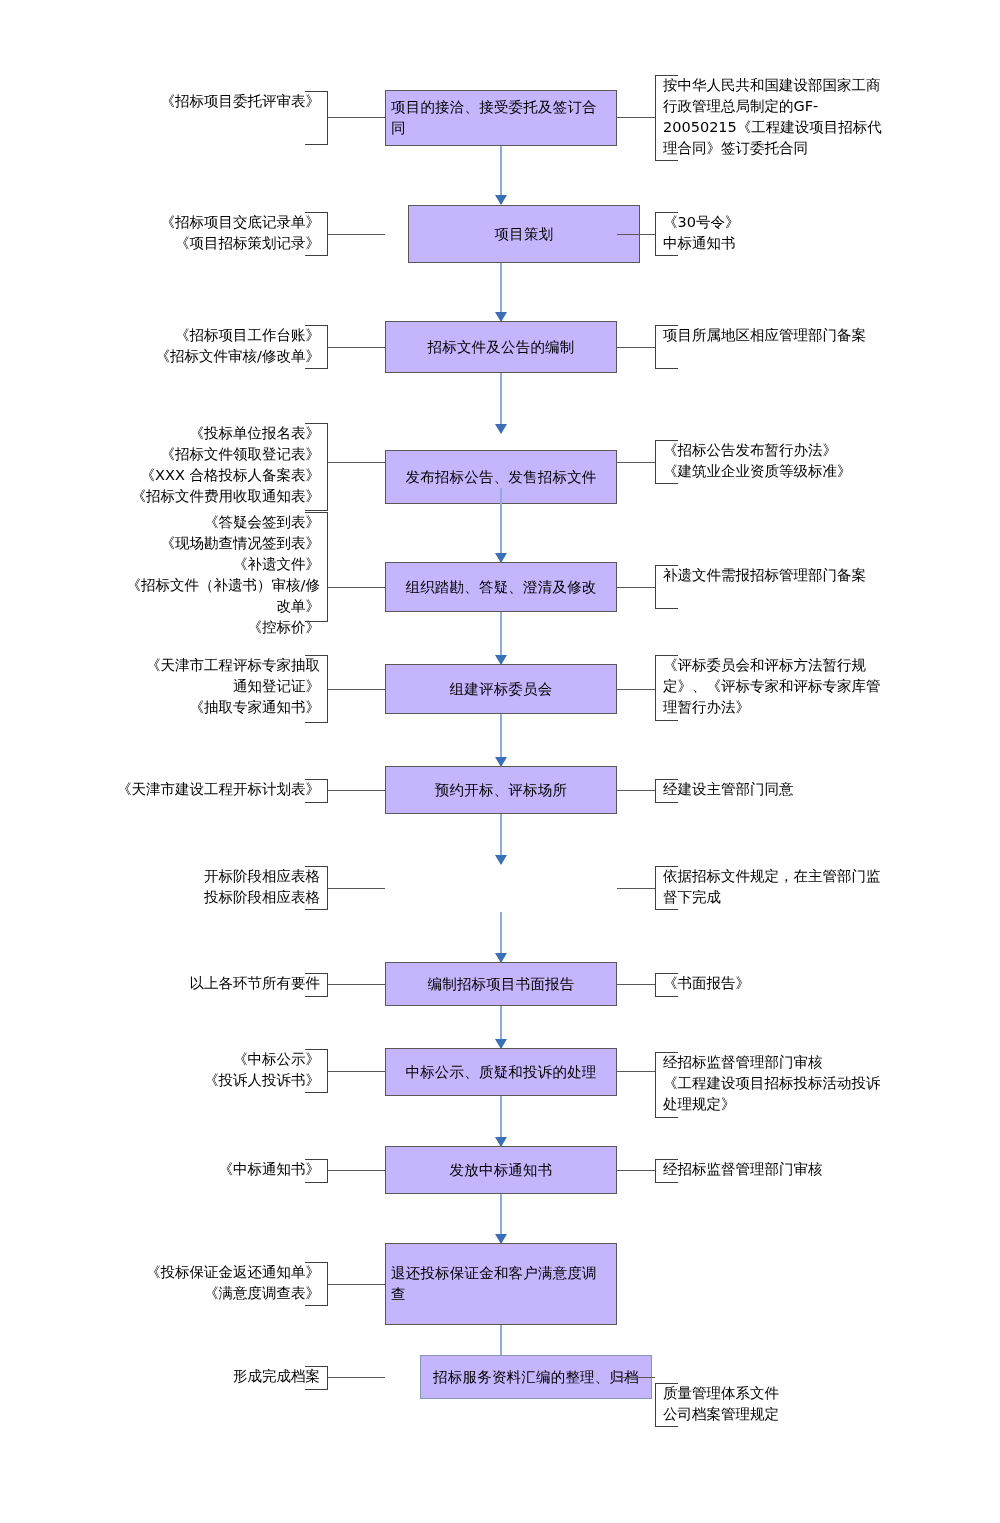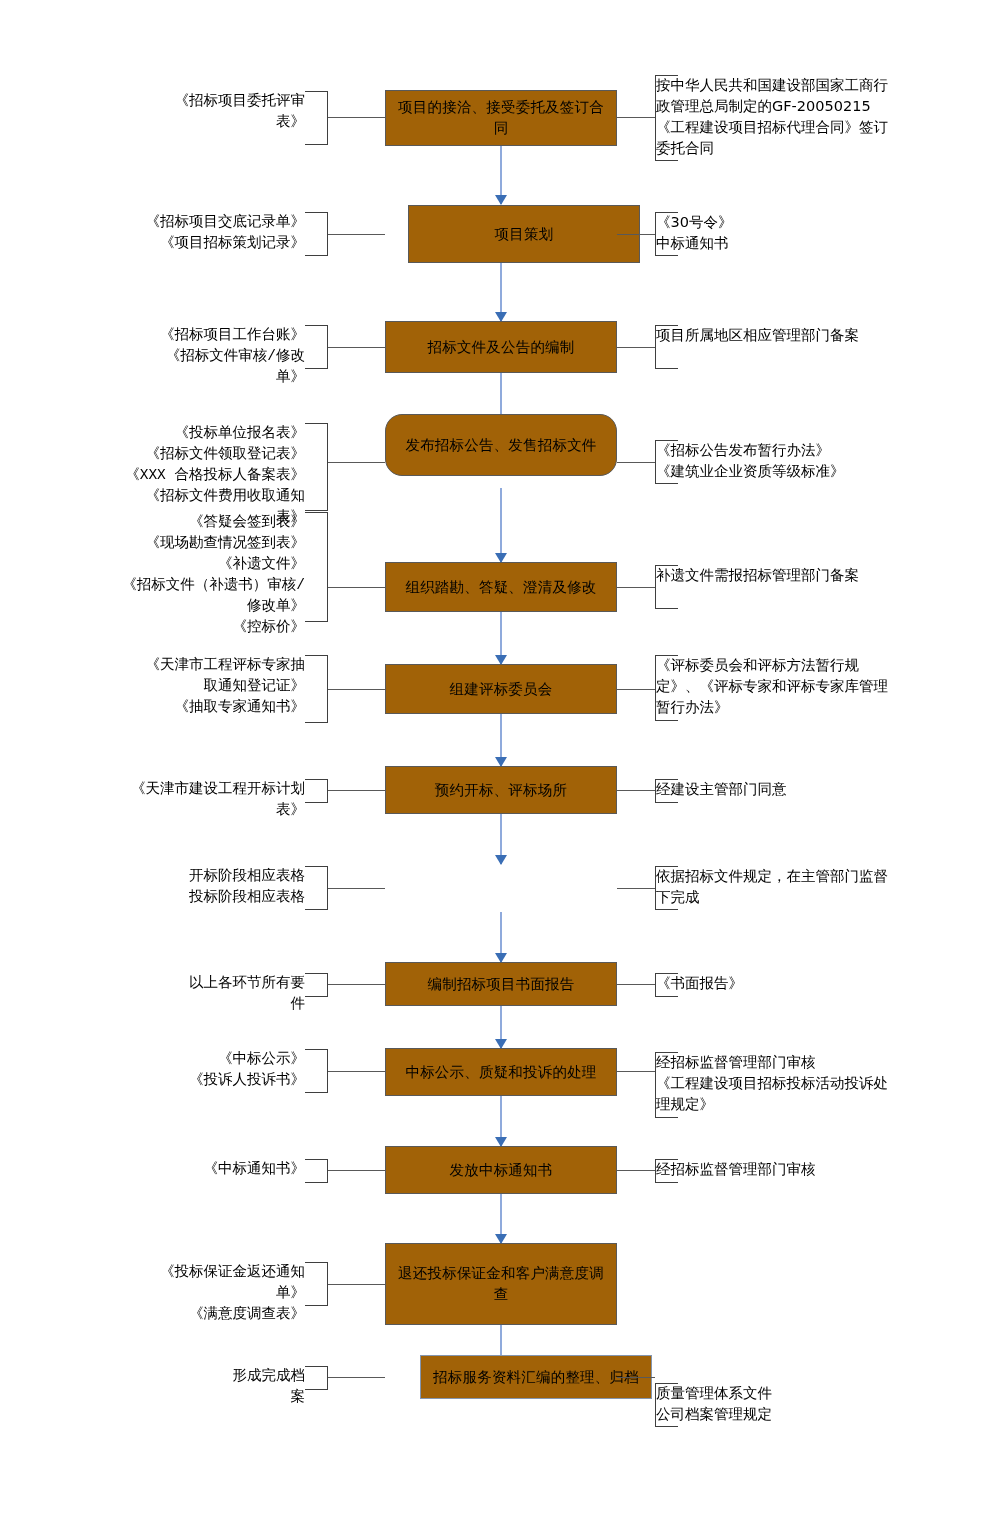--- a/index.html
+++ b/index.html
@@ -18,29 +18,28 @@
     background: #ffffff;
     overflow: hidden;
   }
 
   
   .node {
     position: absolute;
     left: 385px;
     width: 232px;
     box-sizing: border-box;
-    background: #a16207;
+    background: #c4b5fd;
     border: 1.5px solid #595959;
     display: flex;
     align-items: center;
     justify-content: center;
-    text-align: center;
     font-size: 14.5px;
     line-height: 1.42;
-    padding: 2px 12px;
+    padding: 2px 5px;
     letter-spacing: .2px;
   }
   .node.thin { border: 1px solid #8496b0; margin-left: 35px; }
 
   
   .arrow {
     position: absolute;
     left: 500px;
     width: 2.4px;
     background: #8faadc;
@@ -69,39 +68,39 @@
   .ann {
     position: absolute;
     font-size: 14.5px;
     line-height: 1.45;
     color: #000;
     white-space: pre-line;
     box-sizing: border-box;
   }
   .ann-left {
     text-align: right;
-    padding-right: 22px;
+    padding-right: 7px;
     border-right: 1.4px solid #3f3f3f;
-    font-family: Liberation Mono, monospace;
   }
   .ann-left::before,
   .ann-left::after {
     content: "";
     position: absolute;
     right: 0;
     width: 22px;
     height: 1.4px;
     background: #3f3f3f;
   }
   .ann-left::before { top: 0; }
   .ann-left::after  { bottom: 0; }
 
   
   .ann-right {
     text-align: left;
+    padding-left: 7px;
     border-left: 1.4px solid #3f3f3f;
   }
   .ann-right::before,
   .ann-right::after {
     content: "";
     position: absolute;
     left: 0;
     width: 22px;
     height: 1.4px;
     background: #3f3f3f;
@@ -136,21 +135,21 @@
   <div class="node" style="top:321px; height:52px;">招标文件及公告的编制</div>
   <div class="stub" style="left:617px; top:347px; width:38px;"></div>
   <div class="ann ann-right" style="left:655px; top:325px; width:236px; height:44px;">项目所属地区相应管理部门备案</div>
   <div class="arrow" style="top:373px; height:60px;"></div>
 
   <div class="ann ann-left" style="left:120px; top:423px; width:208px; height:88px;">《投标单位报名表》
 《招标文件领取登记表》
 《XXX 合格投标人备案表》
 《招标文件费用收取通知表》</div>
   <div class="stub" style="left:328px; top:462px; width:57px;"></div>
-  <div class="node" style="top:414px; height:62px;border-radius:17px;">发布招标公告、发售招标文件</div>
+  <div class="node" style="top:450px; height:54px;">发布招标公告、发售招标文件</div>
   <div class="stub" style="left:617px; top:462px; width:38px;"></div>
   <div class="ann ann-right" style="left:655px; top:440px; width:236px; height:44px;">《招标公告发布暂行办法》
 《建筑业企业资质等级标准》</div>
   <div class="arrow" style="top:488px; height:74px;"></div>
 
   <div class="ann ann-left" style="left:120px; top:512px; width:208px; height:110px;">《答疑会签到表》
 《现场勘查情况签到表》
 《补遗文件》
 《招标文件（补遗书）审核/修改单》
 《控标价》</div>

